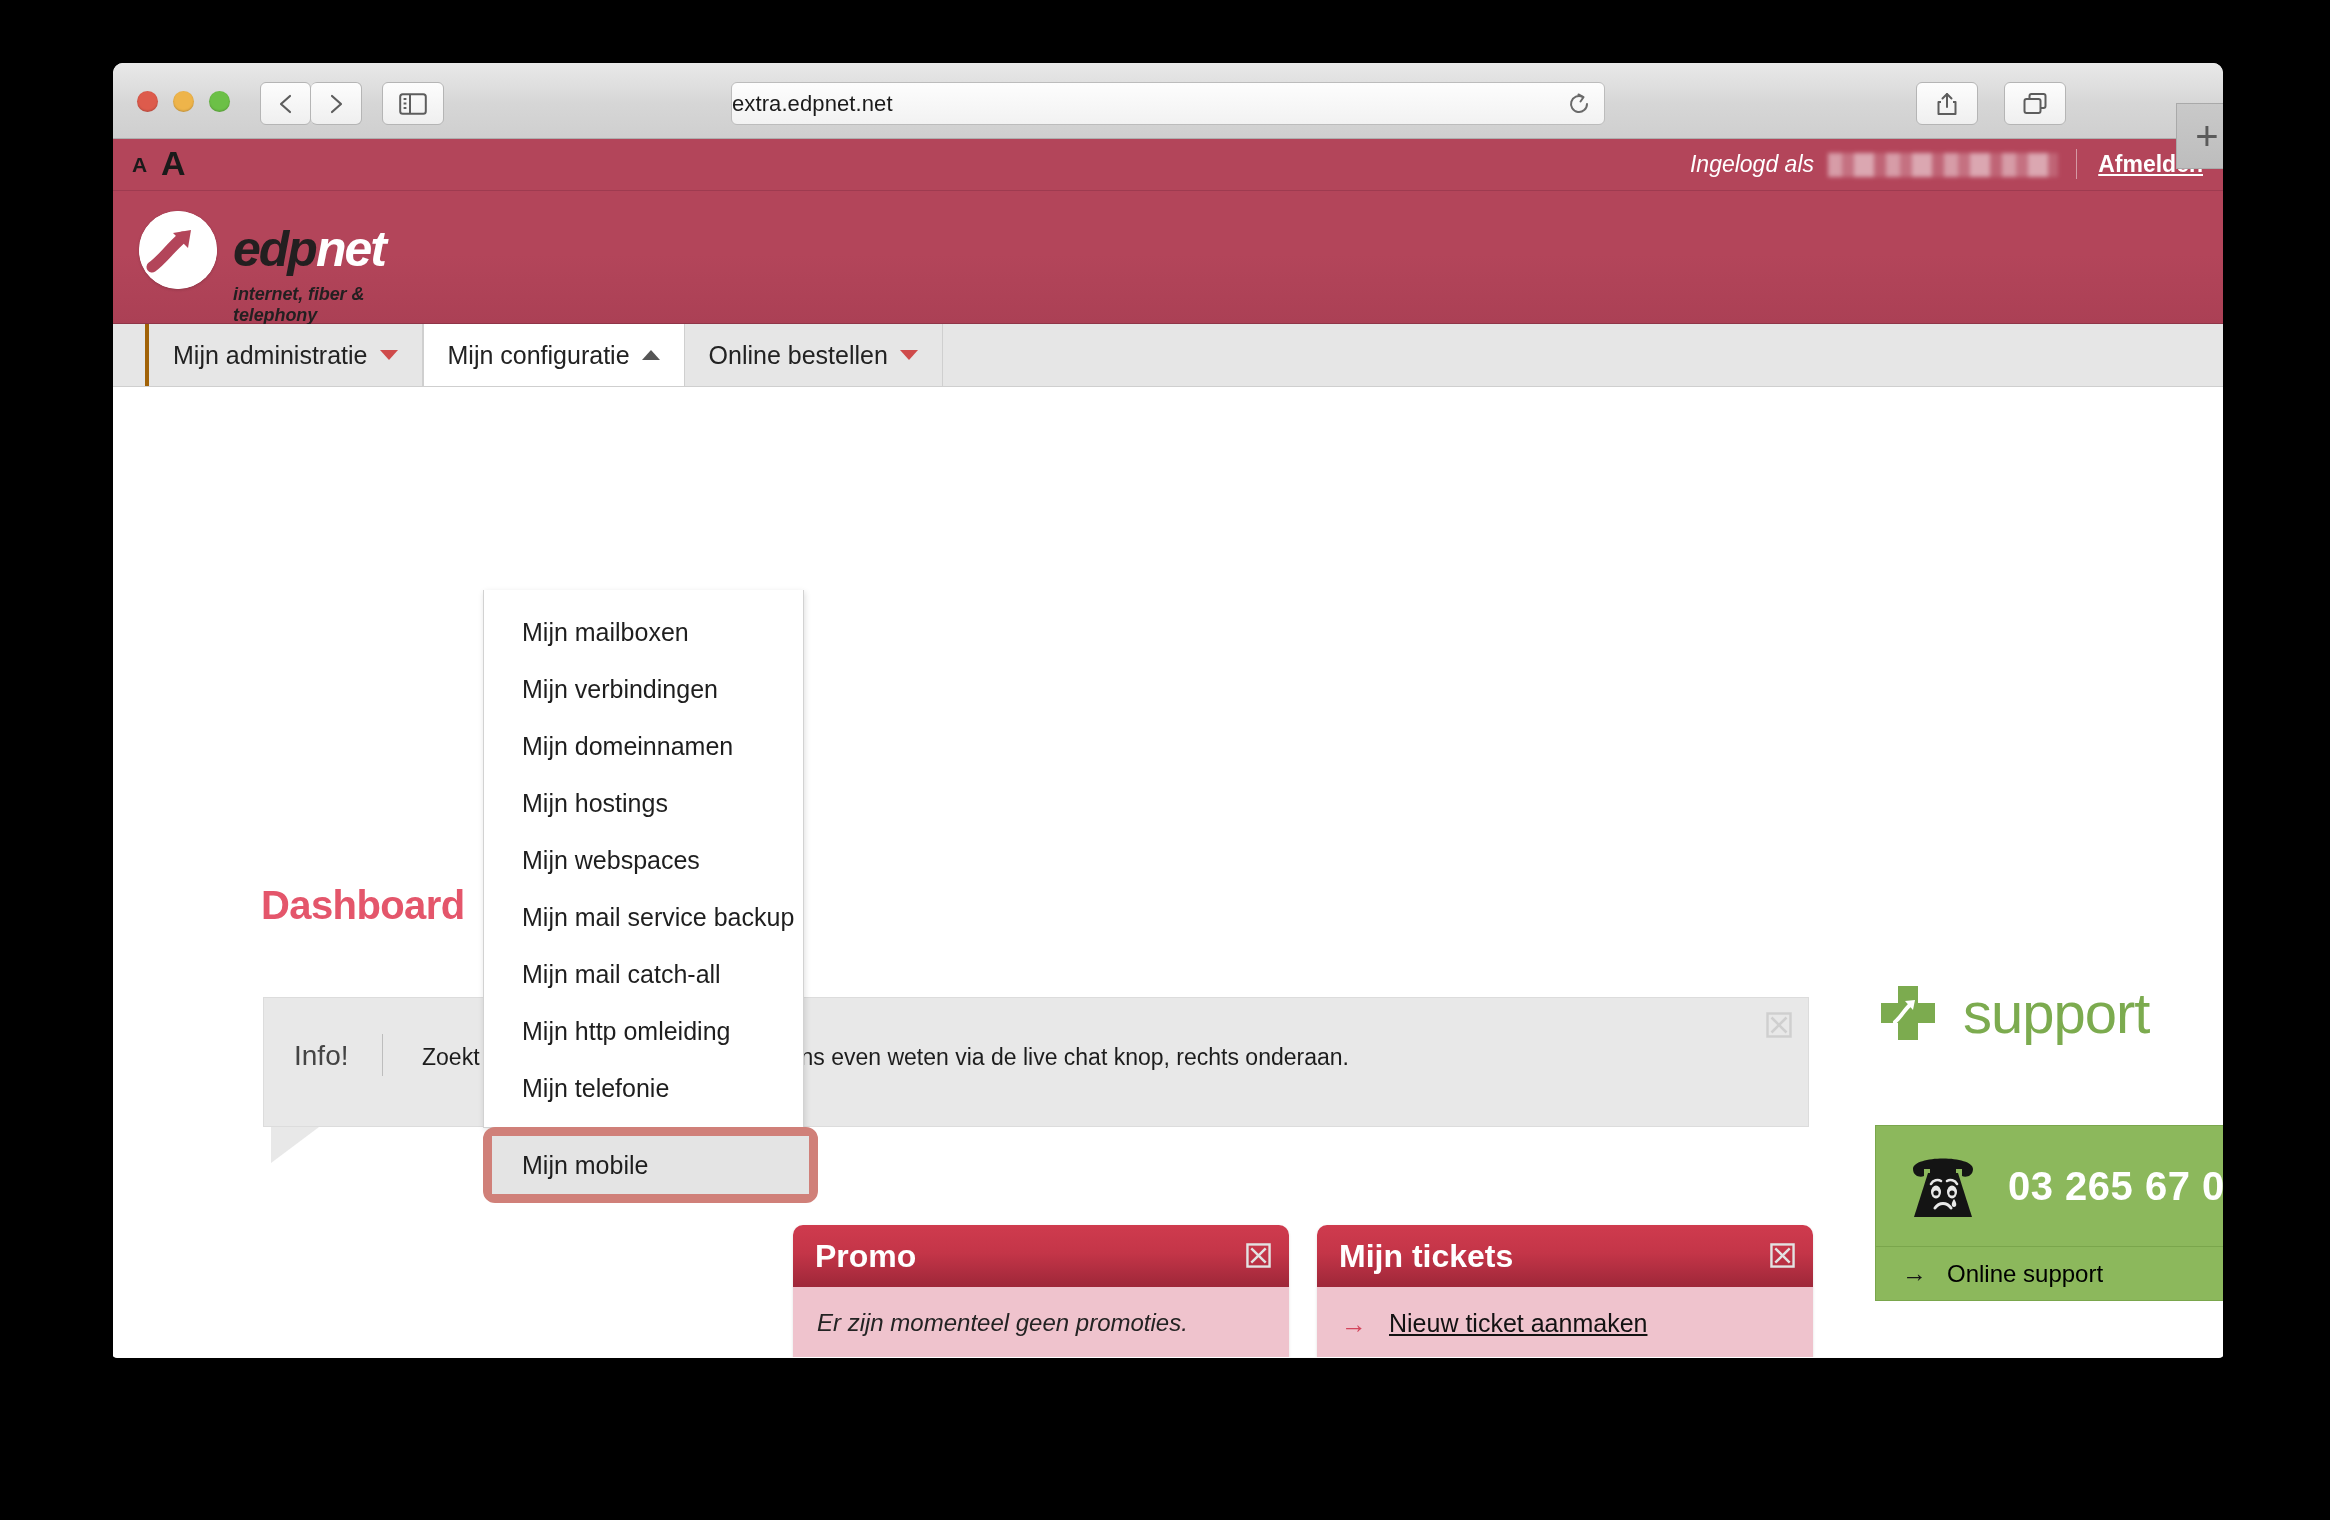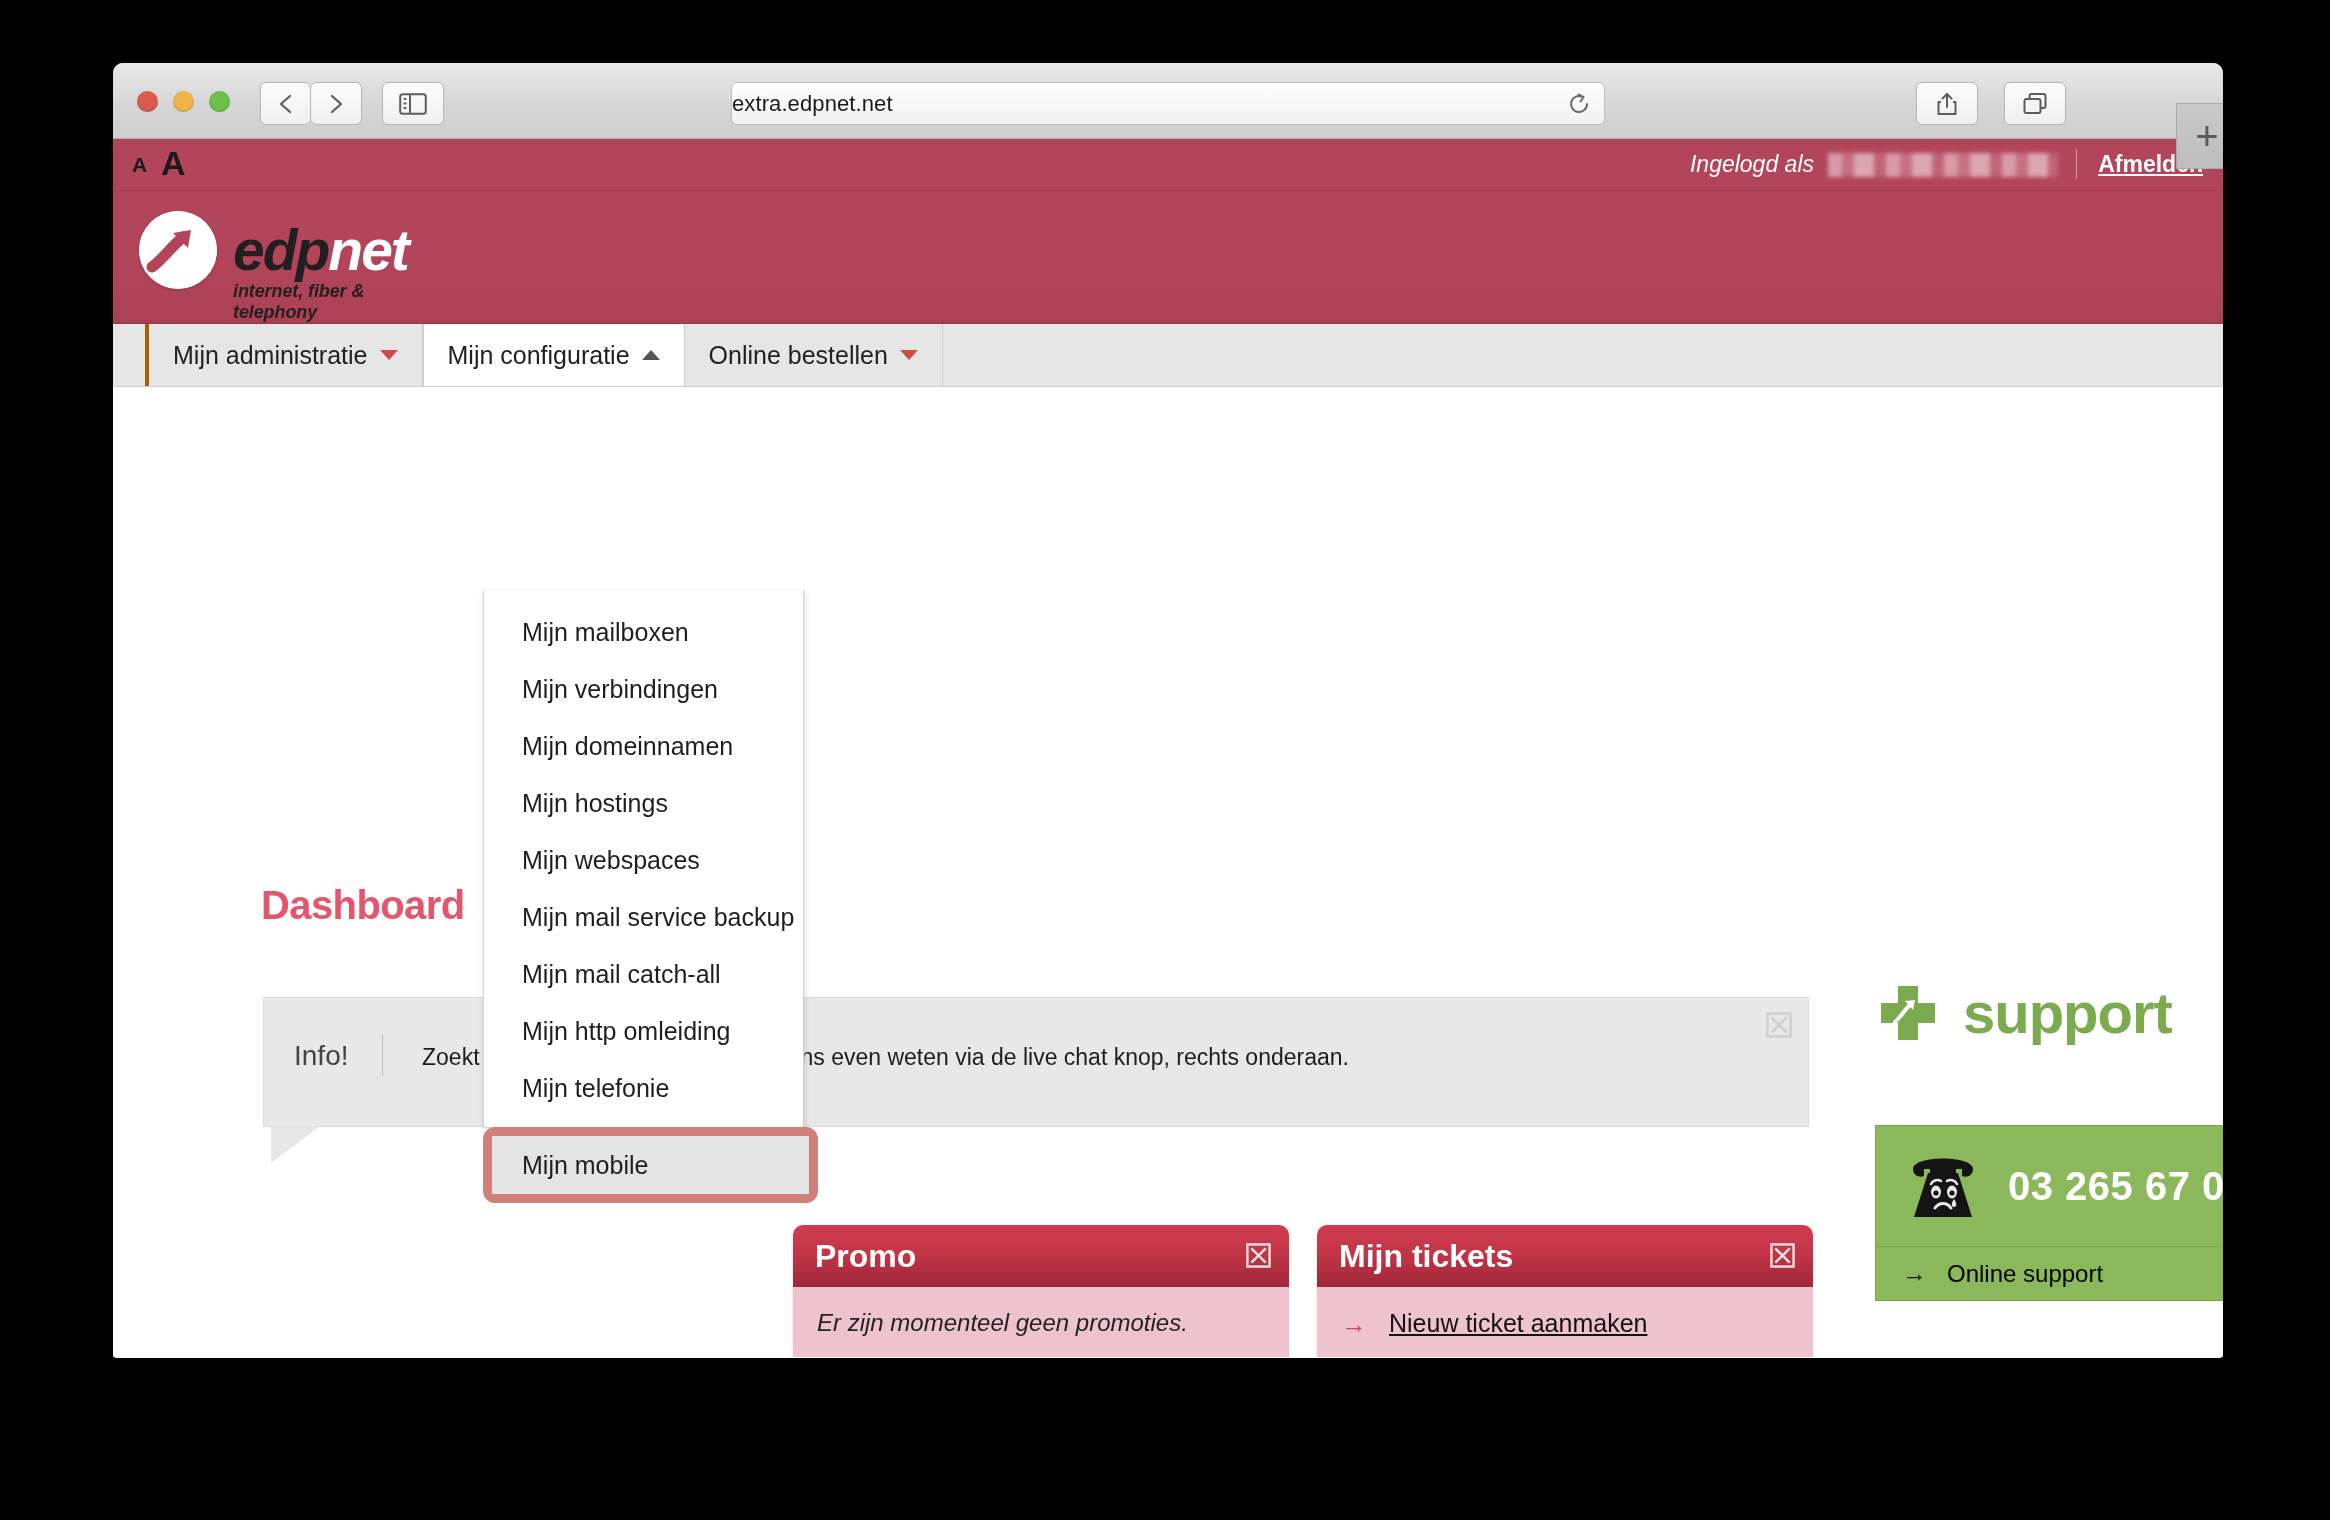--- a/index.html
+++ b/index.html
@@ -106,21 +106,21 @@
     background: linear-gradient(to bottom, #b3455a 0%, #b3455a 48%, #ab4055 100%);
     border-bottom: 1px solid #8f3548;
   }
   #logo { position:absolute; left:26px; top:20px; display:flex; align-items:center; gap:16px; }
   #logo-mark {
     width: 78px; height: 78px; border-radius:50%;
     background:#fff; position:relative; overflow:hidden;
     box-shadow: 0 1px 3px rgba(0,0,0,.18);
   }
   #logo-text { position:relative; }
-  #logo-word { font-size:57px; font-weight:800; font-style:italic; letter-spacing:-2px; line-height:.95; }
+  #logo-word { font-size:50px; font-weight:800; font-style:italic; letter-spacing:-2px; line-height:.95; }
   #logo-word .edp { color:#231f20; }
   #logo-word .net { color:#ffffff; }
   #logo-tag {
     position:absolute; right:2px; top:58px;
     font-size:18px; font-weight:700; font-style:italic; color:#231f20; letter-spacing:-.1px;
   }
 
   
   #nav-bar {
     position:relative; height:63px;
@@ -228,21 +228,21 @@
   #promo-text { font-size:24px; font-style:italic; color:#232323; }
   .ticket-link-row { display:flex; align-items:center; gap:22px; margin-bottom: 20px; }
   .arrow-icon { color:#d3455c; font-size:26px; line-height:1; }
   .ticket-link { font-size:25px; color:#121212; text-decoration:underline; }
 
   
   #support-header {
     position:absolute; left:1762px; top:592px;
     display:flex; align-items:center; gap:22px;
   }
-  #support-word { font-size:58px; color:#7cab4f; font-weight:700; letter-spacing:-1px; }
+  #support-word { font-size:58px; color:#7cab4f; font-weight:400; letter-spacing:-1px; }
 
   #phone-block {
     position:absolute; left:1762px; top:738px;
     width:422px; height:122px;
     background:#8cb85c;
     border:1px solid #7aa64c;
     display:flex; align-items:center; gap:22px; padding-left:24px;
   }
   #phone-number { font-size:40px; color:#ffffff; font-weight:700; letter-spacing:.5px; }
   #online-support-bar {

